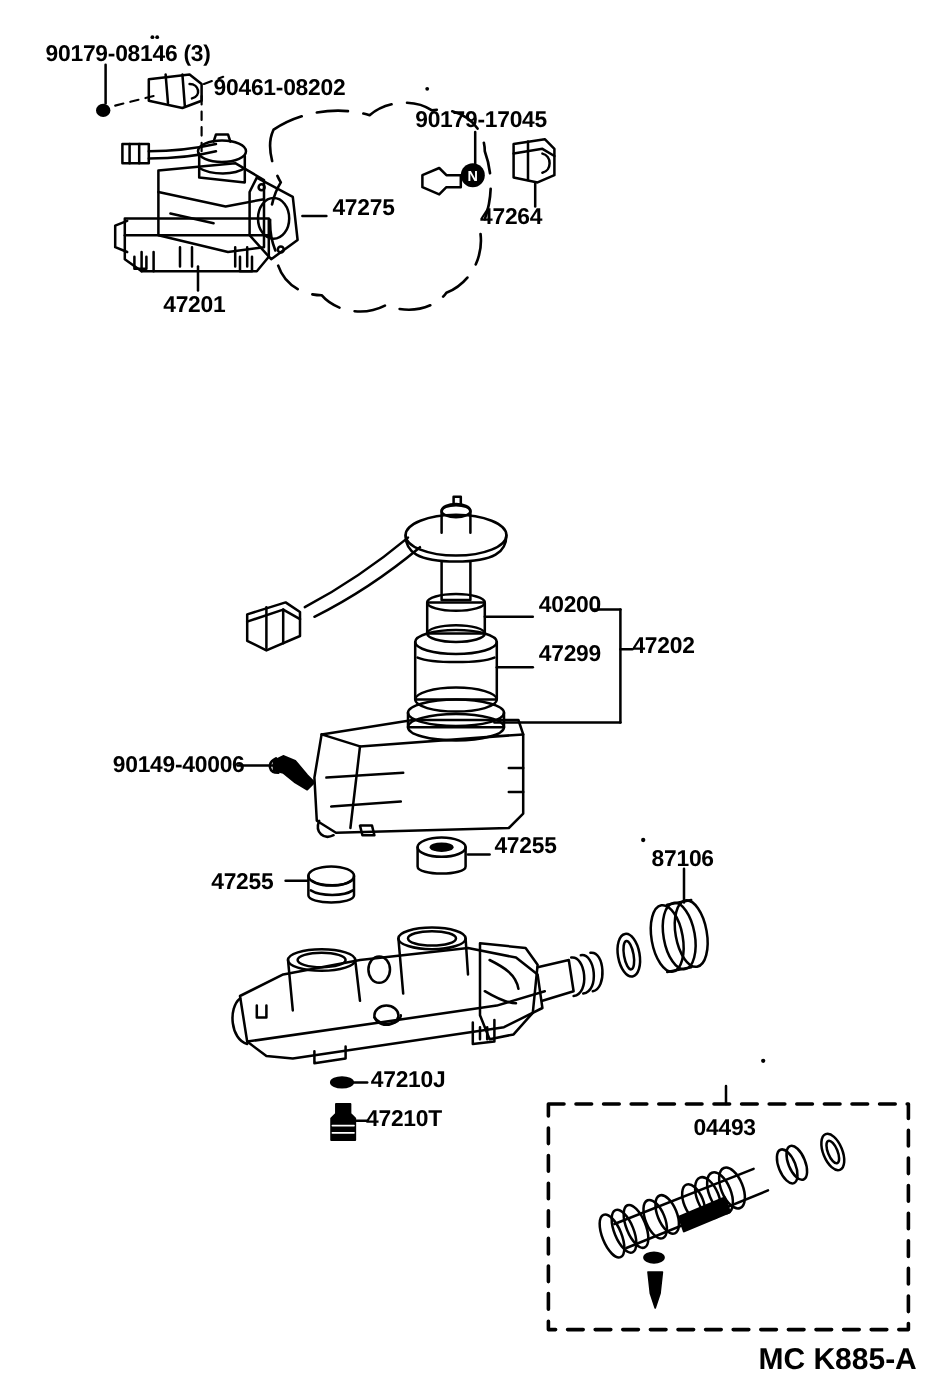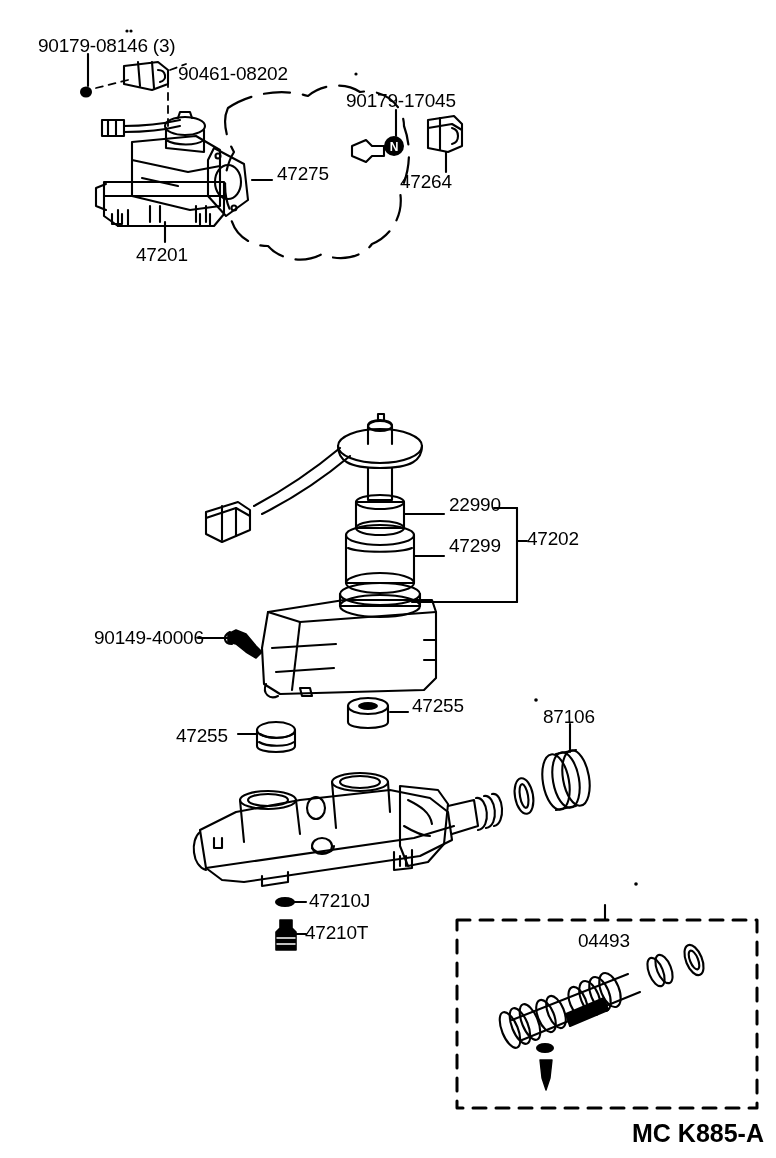--- a/index.html
+++ b/index.html
@@ -6,21 +6,21 @@
   html,body{margin:0;padding:0;background:#ffffff;}
   body{
     width:776px;height:1158px;overflow:hidden;
     font-family:"Liberation Sans","DejaVu Sans",sans-serif;
     color:#000;position:relative;
   }
   #sheet{position:relative;width:776px;height:1158px;background:#fff;}
   #art{position:absolute;left:0;top:0;width:776px;height:1158px;}
   .lbl{
     position:absolute;font-family:"Liberation Sans","DejaVu Sans",sans-serif;
-    font-weight:normal;color:#000;white-space:nowrap;letter-spacing:-0.2px;
+    font-weight:bold;color:#000;white-space:nowrap;letter-spacing:-0.2px;
     line-height:1;
   }
   .lbl.sz19{font-size:19px;}
   .footer{
     position:absolute;right:12px;bottom:10px;font-size:25px;font-weight:bold;
     font-family:"Liberation Sans","DejaVu Sans",sans-serif;letter-spacing:0px;
   }
 </style>
 </head>
 <body>
@@ -240,21 +240,21 @@
     </g>
   </svg>
 
   <div class="lbl sz19" style="left:38px;  top:36px;">90179-08146 (3)</div>
   <div class="lbl sz19" style="left:178px; top:64px;">90461-08202</div>
   <div class="lbl sz19" style="left:346px; top:91px;">90179-17045</div>
   <div class="lbl sz19" style="left:400px; top:172px;text-align:right;">47264</div>
   <div class="lbl sz19" style="left:277px; top:164px;">47275</div>
   <div class="lbl sz19" style="left:136px; top:245px;">47201</div>
 
-  <div class="lbl sz19" style="left:449px; top:495px;">22990</div>
+  <div class="lbl sz19" style="left:449px; top:495px;">40200</div>
   <div class="lbl sz19" style="left:449px; top:536px;">47299</div>
   <div class="lbl sz19" style="left:527px; top:529px;">47202</div>
   <div class="lbl sz19" style="left:94px;  top:628px;">90149-40006</div>
   <div class="lbl sz19" style="left:412px; top:696px;">47255</div>
   <div class="lbl sz19" style="left:176px; top:726px;">47255</div>
   <div class="lbl sz19" style="left:543px; top:707px;">87106</div>
 
   <div class="lbl sz19" style="left:309px; top:891px;">47210J</div>
   <div class="lbl sz19" style="left:305px; top:923px;">47210T</div>
   <div class="lbl sz19" style="left:578px; top:896px;margin-top:35px;">04493</div>

